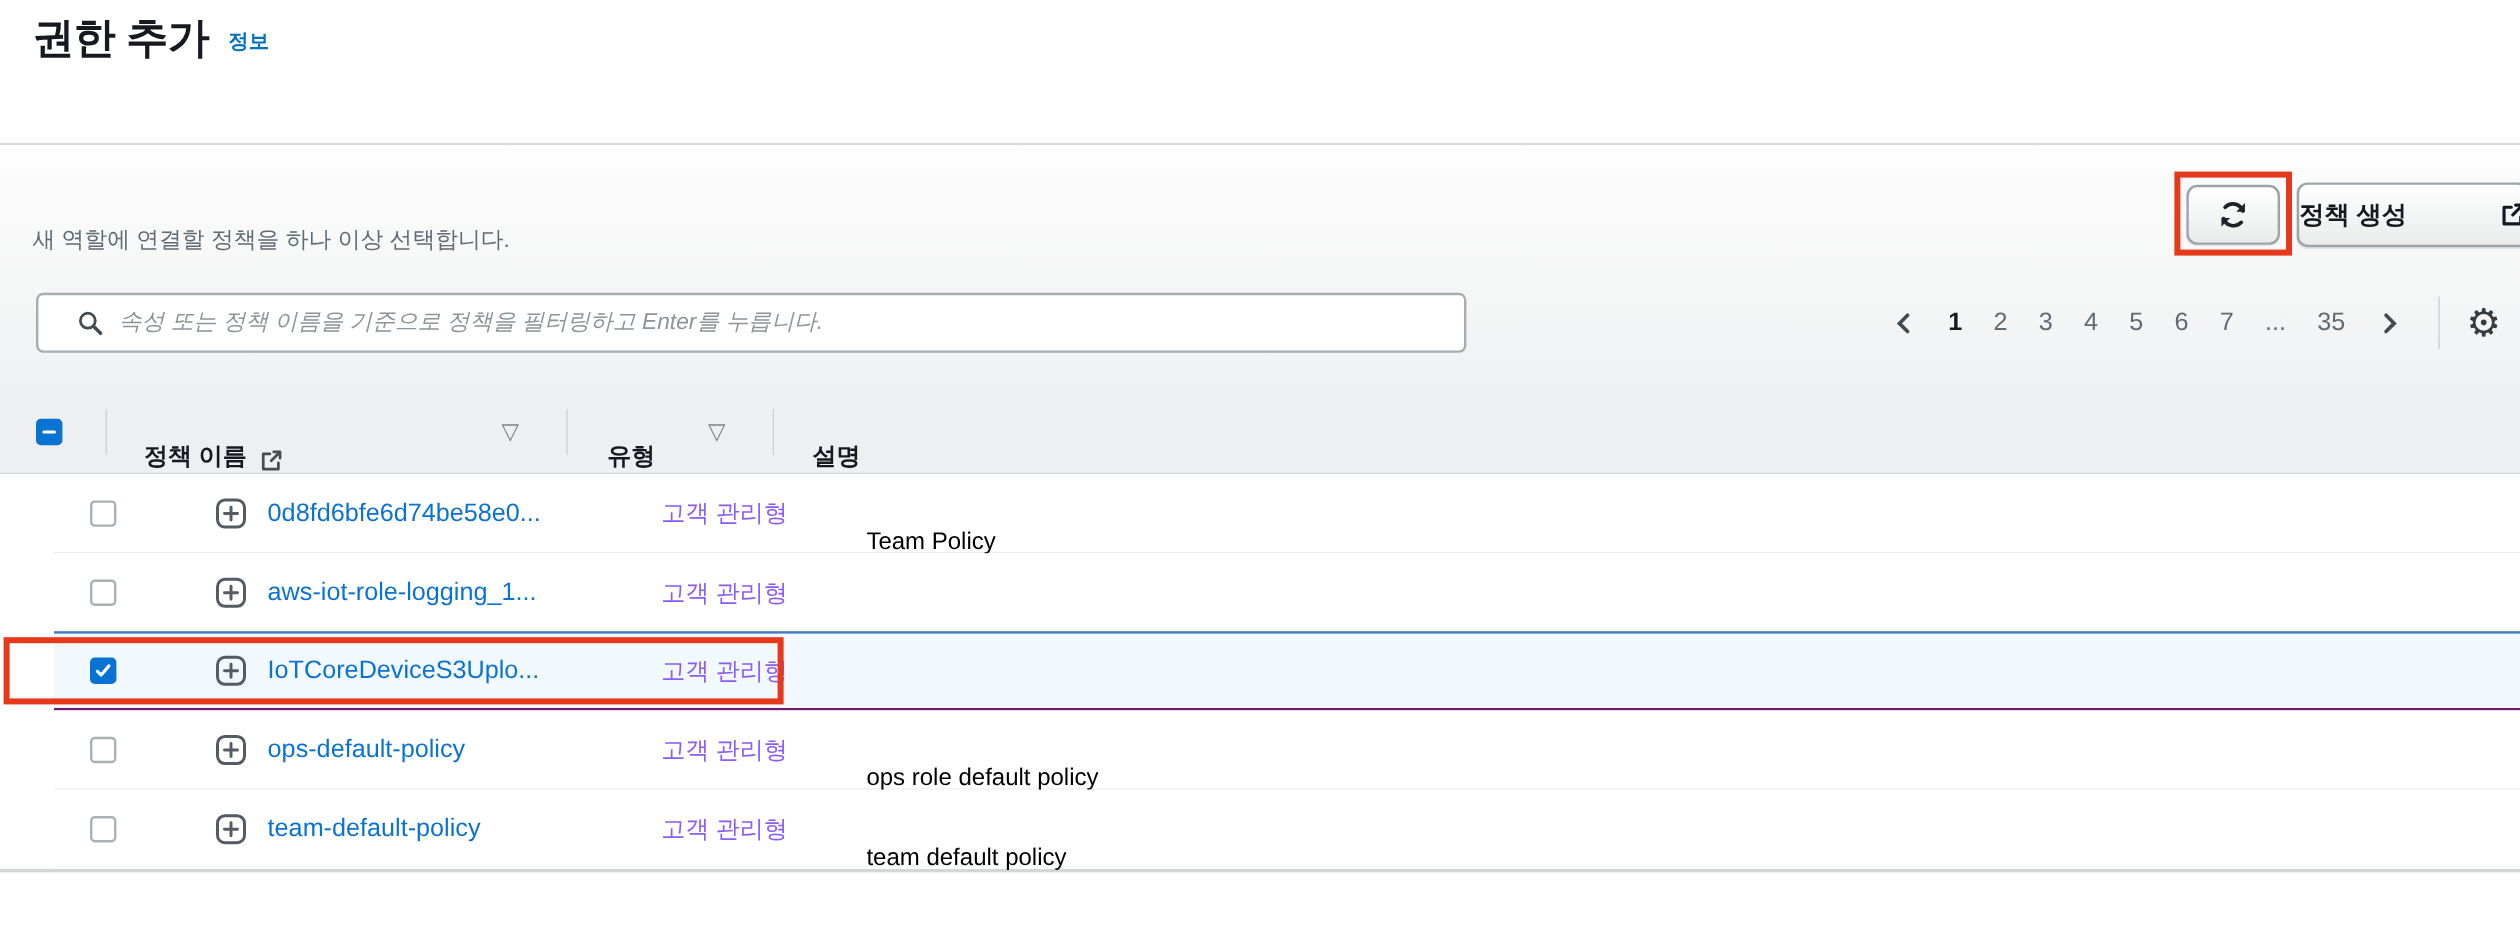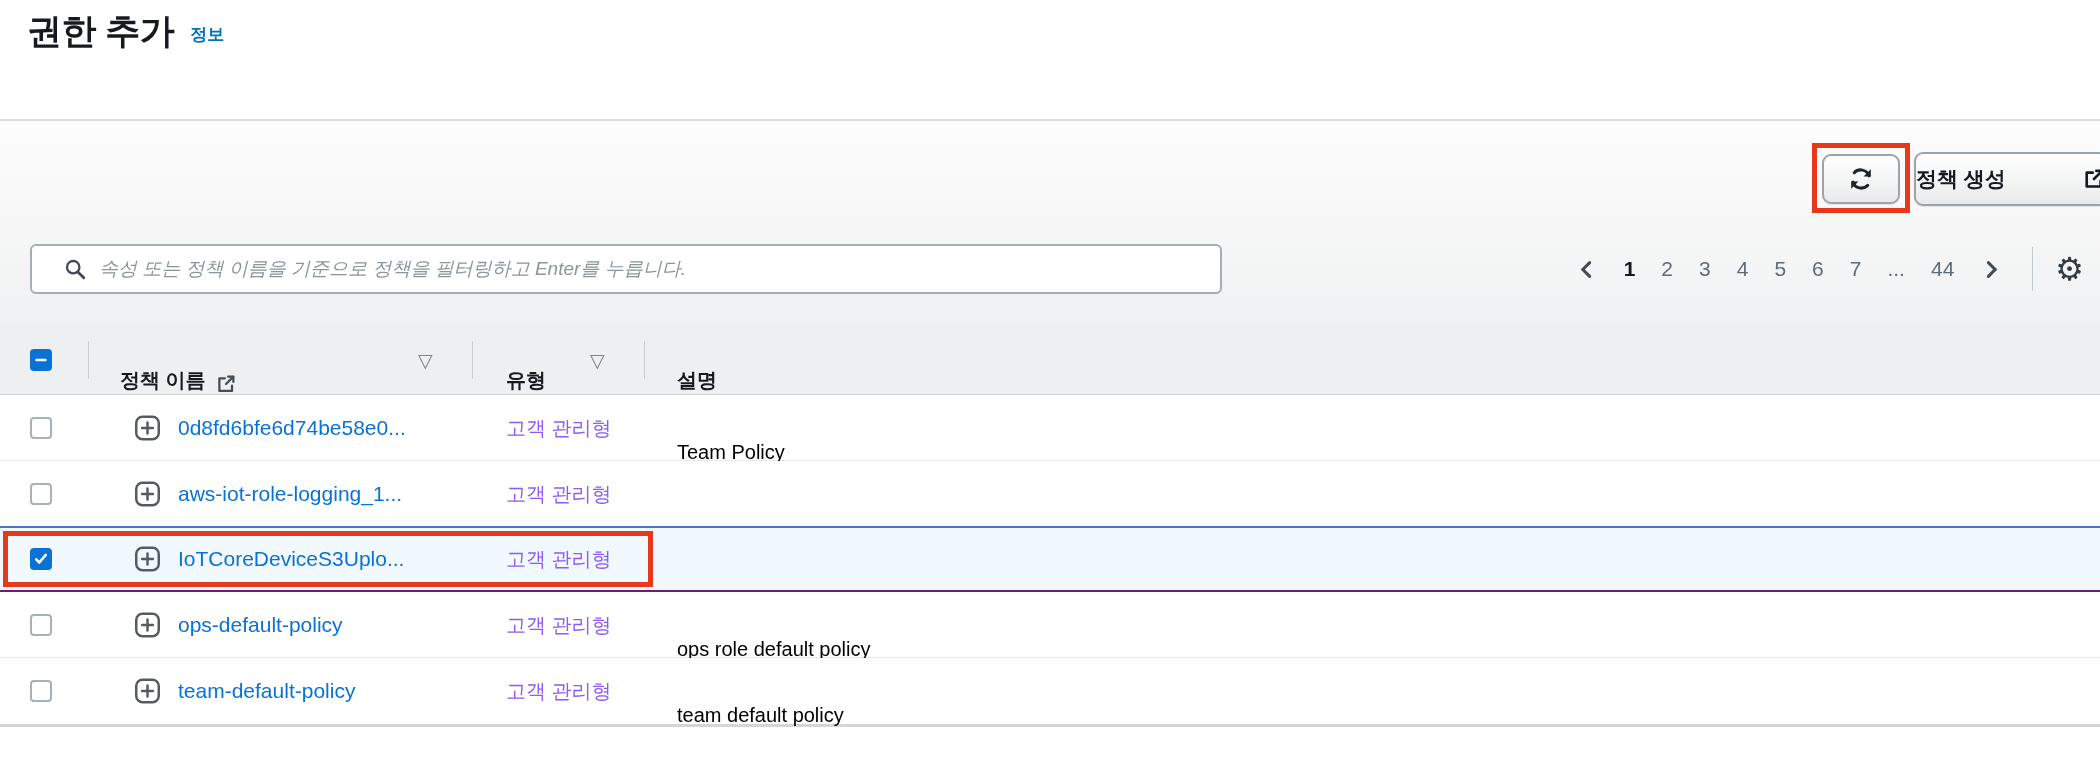--- a/index.html
+++ b/index.html
@@ -54,21 +54,21 @@
   .vline { position:absolute; top:16px; height:38px; width:1px; background:#c9cfd1; }
   .v1 { left:88px; } .v2 { left:472px; } .v3 { left:644px; }
   .th-label { position:absolute; top:0; height:100%; display:flex; align-items:flex-end; gap:10px;
               font-weight:700; font-size:20px; color:#16191f; }
   .th-name { left:120px; } .th-type { left:506px; } .th-desc { left:677px; }
   .caret { position:absolute; top:50%; transform:translateY(-50%); color:#7b858b;
            font-size:19px; font-family:"DejaVu Sans", sans-serif; cursor:pointer; }
   .caret1 { left:418px; } .caret2 { left:590px; }
 
   
-  .tbody { position:absolute; left:0; top:395px; width:100%; border-bottom:3px solid #d2d6d7; }
+  .tbody { position:absolute; left:0; top:395px; width:100%; border-bottom:3px solid #d2d6d7;padding-left:45px; }
   .trow { position:relative; height:66px; background:#fff; border-bottom:1px solid #e7eaea; }
   .trow:last-child { border-bottom:none; }
   .trow.selected { background:#f1f8fe; border-top:2px solid #4579bd; border-bottom:2px solid #701a75; margin-top:-1px; }
   .cell { position:absolute; top:50%; transform:translateY(-50%); }
   .cb { left:30px; width:22px; height:22px; border-radius:4px; background:#fff;
         border:2px solid #a8b1b6; cursor:pointer; display:flex; align-items:center; justify-content:center; }
   .cb.checked, .cb.indeterminate { background:#0972d3; border-color:#0972d3; }
   .thead .cb { position:absolute; top:50%; transform:translateY(-50%); }
   .expand { left:134px; display:flex; cursor:pointer; }
   .plink { left:178px; font-size:21px; color:#0972d3; text-decoration:none; cursor:pointer; white-space:nowrap; }
@@ -87,20 +87,21 @@
 
 <div class="canvas">
 
   <div class="page-header">
     <h1 class="page-title">권한 추가</h1><a class="info-link">정보</a>
   </div>
 
   <div class="top-divider"></div>
 
   <div class="panel-top">
+    <div class="panel-subtitle">새 역할에 연결할 정책을 하나 이상 선택합니다.</div>
 
     <button class="btn refresh-btn">
       <span>
         <svg viewBox="0 0 24 24" width="28" height="28">
           <g fill="none" stroke="#1d2328" stroke-width="2.6" stroke-linecap="round">
             <path d="M6.2 6.6 A 7.6 7.6 0 0 1 18.9 9.3"></path>
             <path d="M17.8 17.4 A 7.6 7.6 0 0 1 5.1 14.7"></path>
           </g>
           <path d="M20.4 3.6 v6.2 h-6.2 z" fill="#1d2328"></path>
           <path d="M3.6 20.4 v-6.2 h6.2 z" fill="#1d2328"></path>
@@ -138,21 +139,21 @@
         </span>
       </button>
       <button class="page-btn current">1</button>
       <button class="page-btn">2</button>
       <button class="page-btn">3</button>
       <button class="page-btn">4</button>
       <button class="page-btn">5</button>
       <button class="page-btn">6</button>
       <button class="page-btn">7</button>
       <span class="page-btn">...</span>
-      <button class="page-btn">44</button>
+      <button class="page-btn">35</button>
       <button class="chev-btn">
         <span>
           <svg viewBox="0 0 16 16" width="21" height="21">
               <path d="M5.6 2.8 L10.8 8 l-5.2 5.2" fill="none" stroke="#424a52" stroke-width="2.3" stroke-linecap="round"></path>
             </svg>
         </span>
       </button>
       <span class="pg-divider"></span>
       <button class="gear-btn"><span>⚙</span></button>
     </div>

